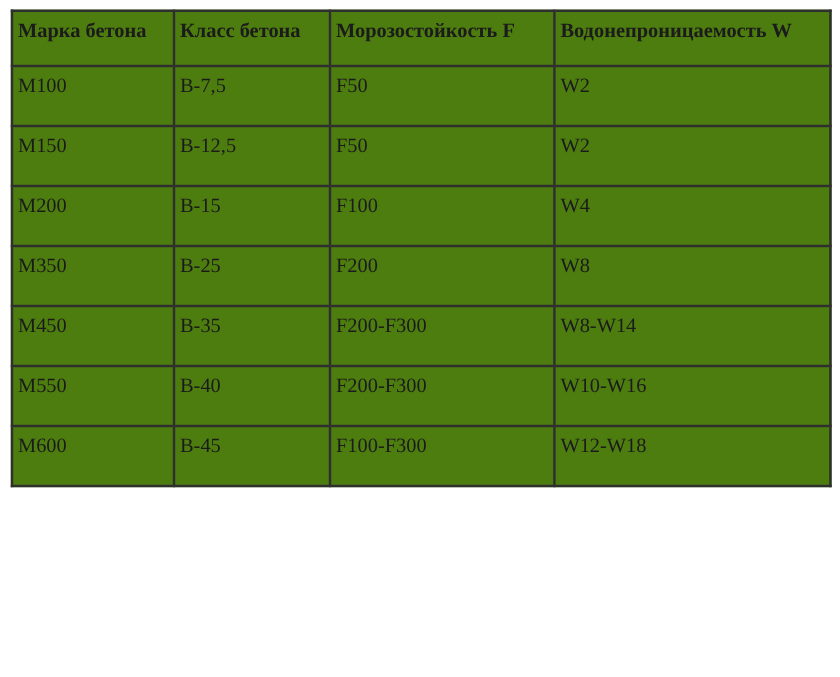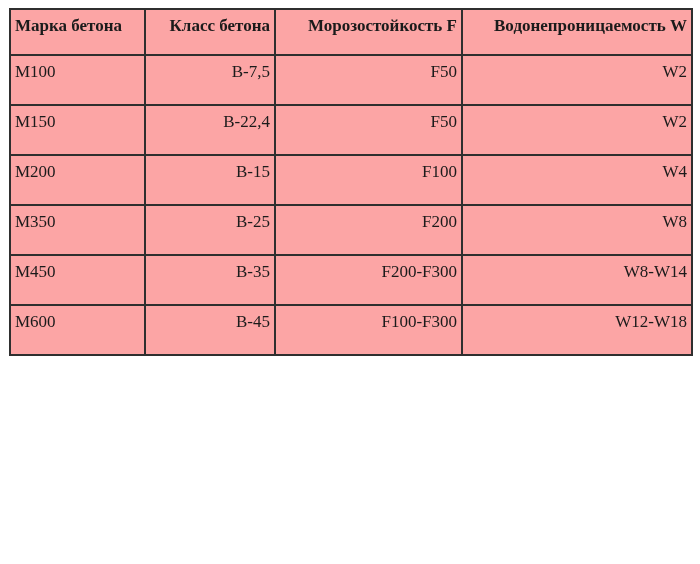--- a/index.html
+++ b/index.html
@@ -13,42 +13,42 @@
   }
   .page {
     width: 700px;
     height: 564px;
     background: #ffffff;
   }
   table.concrete-table {
     border-collapse: collapse;
     table-layout: fixed;
     margin: 8px 0 0 9px;
-    background: #fca5a5;
+    background: #4d7c0f;
   }
   table.concrete-table th,
   table.concrete-table td {
     border: 2px solid #2f2f2f;
     vertical-align: top;
     font-size: 17px;
     line-height: 1.25;
     color: #1b1b1b;
     padding: 5px 4px 0 4px;
     overflow: hidden;
     white-space: nowrap;
   }
   table.concrete-table th {
     font-weight: bold;
     height: 39px;
   }
   table.concrete-table td {
     height: 43px;
   }
   .align-left   { text-align: left; padding-left: 12px; }
-  .align-center { text-align: right; }
+  .align-center { text-align: left; }
 </style>
 </head>
 <body>
 
 <div class="page">
   <table class="concrete-table">
     <colgroup id="colgroup">
         <col style="width: 135px;">
         <col style="width: 130px;">
         <col style="width: 187px;">
@@ -64,21 +64,21 @@
     </thead>
     <tbody id="table-body">
         <tr>
           <td class="align-left">М100</td>
           <td class="align-center">В-7,5</td>
           <td class="align-center">F50</td>
           <td class="align-center">W2</td>
         </tr>
         <tr>
           <td class="align-left">М150</td>
-          <td class="align-center">В-22,4</td>
+          <td class="align-center">В-12,5</td>
           <td class="align-center">F50</td>
           <td class="align-center">W2</td>
         </tr>
         <tr>
           <td class="align-left">М200</td>
           <td class="align-center">В-15</td>
           <td class="align-center">F100</td>
           <td class="align-center">W4</td>
         </tr>
         <tr>
@@ -87,20 +87,26 @@
           <td class="align-center">F200</td>
           <td class="align-center">W8</td>
         </tr>
         <tr>
           <td class="align-left">М450</td>
           <td class="align-center">В-35</td>
           <td class="align-center">F200-F300</td>
           <td class="align-center">W8-W14</td>
         </tr>
         <tr>
+          <td class="align-left">М550</td>
+          <td class="align-center">В-40</td>
+          <td class="align-center">F200-F300</td>
+          <td class="align-center">W10-W16</td>
+        </tr>
+        <tr>
           <td class="align-left">М600</td>
           <td class="align-center">В-45</td>
           <td class="align-center">F100-F300</td>
           <td class="align-center">W12-W18</td>
         </tr>
       </tbody>
   </table>
 </div>
 
 </body></html>

